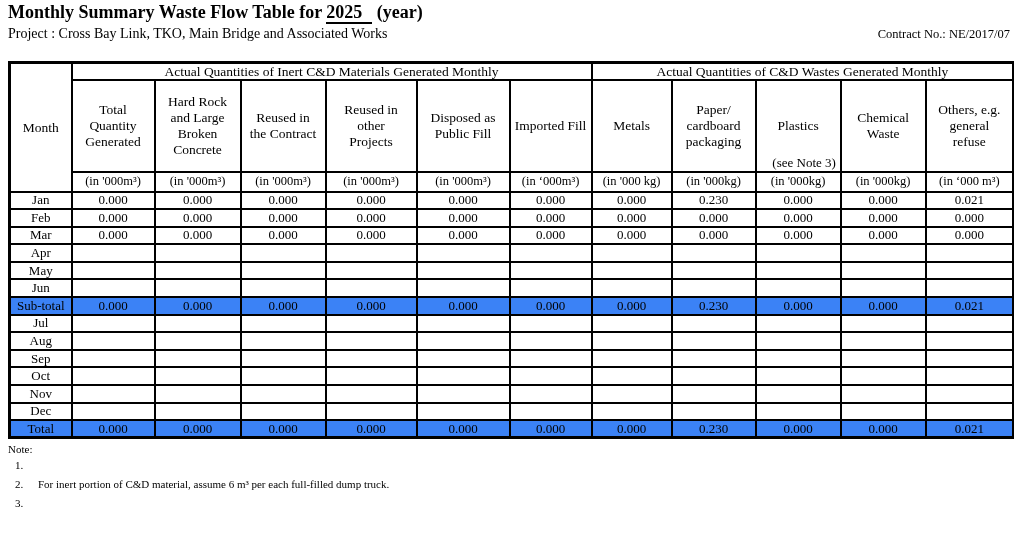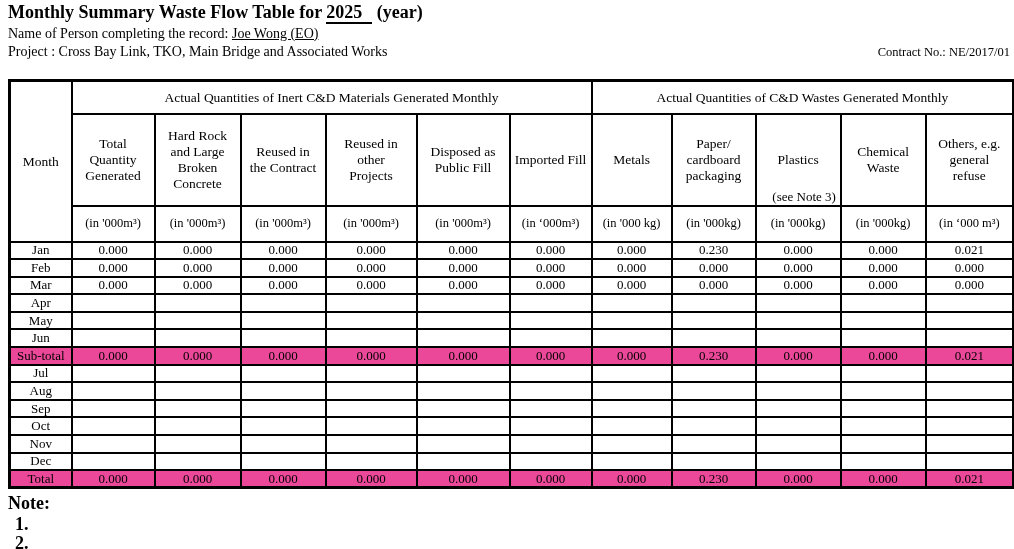--- a/index.html
+++ b/index.html
@@ -15,47 +15,46 @@
   .title .year { border-bottom:2px solid #000; padding-right:10px; }
   .meta { font-size:14px; margin:1px 0 2px 0; }
   .uline { text-decoration:underline; }
   .project-row { display:flex; justify-content:space-between; align-items:flex-end; font-size:14px; margin:2px 0 19px 0; }
   .contract { font-size:12.5px; }
 
   table { border-collapse:collapse; table-layout:fixed; width:1004px; border:3px solid #000; }
   th, td { border:2px solid #000; padding:0 1px; text-align:center; vertical-align:middle; font-weight:normal; overflow:hidden; }
   .gdiv { border-left:1px solid #14532d; }
 
-  .group-row th { height:33px; font-size:13.5px; line-height:13px; }
+  .group-row th { height:17px; font-size:13.5px; line-height:13px; }
   .month-head { font-size:13.5px;margin-top:36px; }
   #col-header-row th { height:92px; font-size:13.5px; position:relative; }
   .collabel { white-space:pre-line; line-height:16px; }
   .colnote { position:absolute; bottom:1px; left:12px; right:0; font-size:13px; line-height:14px; }
-  .unit-row td { height:36px; font-size:12.5px; line-height:13px; }
+  .unit-row td { height:20px; font-size:12.5px; line-height:13px; }
 
   tbody td { height:17.6px; font-size:13px; line-height:14px; }
-  .row-subtotal td, .row-total td { background:#ec4899; }
-
-  .notes { font-size:18px; margin-top:4px;font-weight:bold; }
+  .row-subtotal td, .row-total td { background:#3b82f6; }
+
+  .notes { font-size:11px; margin-top:4px; }
   .notes-title { margin:0 0 3px 0; }
   .note-item { display:flex; margin:0 0 4px 0; line-height:15px; }
   .note-num { width:30px; padding-left:7px; flex:0 0 30px; }
 </style>
 </head>
 <body>
 
 <div class="page">
 
   <div class="title"><span>Monthly Summary Waste Flow Table for </span><span class="year">2025</span><span> (year)</span></div>
 
-  <div class="meta"><span>Name of Person completing the record: </span><span class="uline">Joe Wong (EO)</span></div>
 
   <div class="project-row">
     <span>Project : Cross Bay Link, TKO, Main Bridge and Associated Works</span>
-    <span class="contract">Contract No.: NE/2017/01</span>
+    <span class="contract">Contract No.: NE/2017/07</span>
   </div>
 
   <table>
     <colgroup id="table-cols">
         <col style="width: 62px;">
         <col style="width: 83px;">
         <col style="width: 86px;">
         <col style="width: 85px;">
         <col style="width: 91px;">
         <col style="width: 93px;">
@@ -346,19 +345,20 @@
       </tbody>
   </table>
 
   <div class="notes">
     <div class="notes-title">Note:</div>
     <div class="note-item">
         <span class="note-num">1.</span>
       </div>
     <div class="note-item">
         <span class="note-num">2.</span>
+        <span>For inert portion of C&amp;D material, assume 6 m³ per each full-filled dump truck.</span>
       </div>
     <div class="note-item">
         <span class="note-num">3.</span>
       </div>
   </div>
 
 </div>
 
 </body></html>

